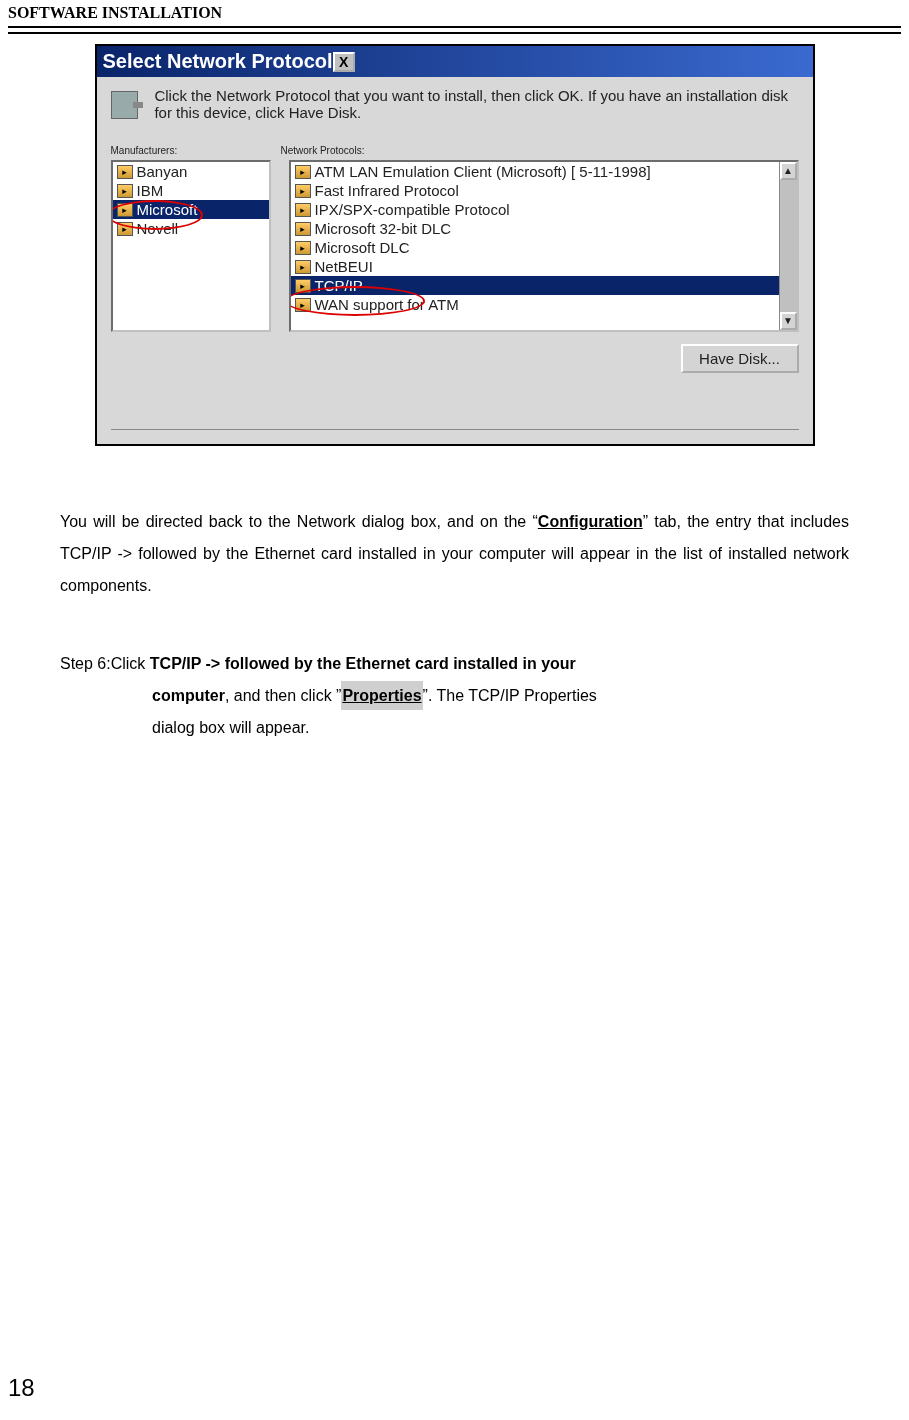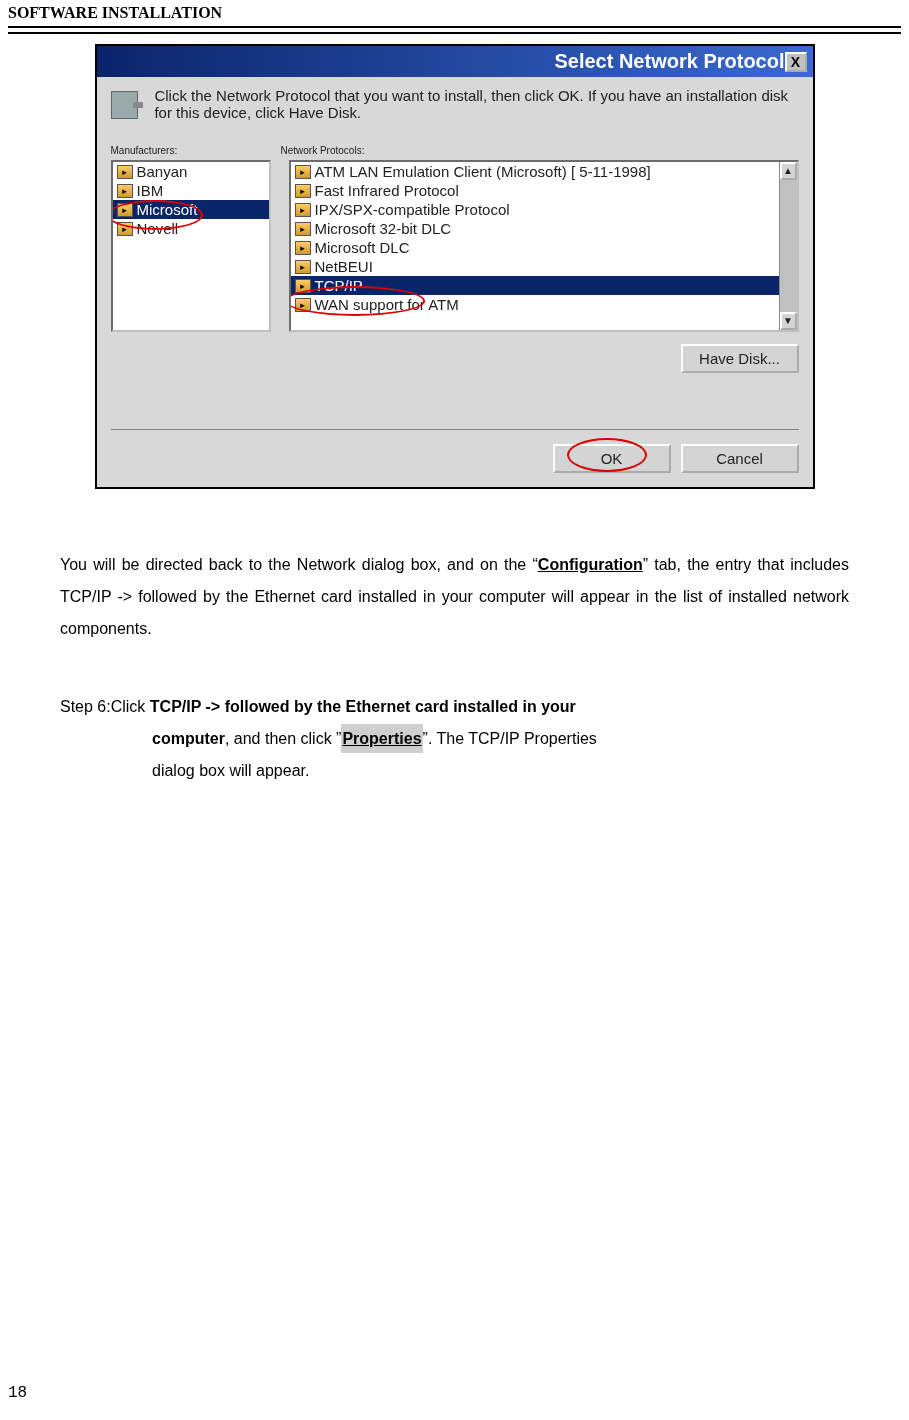--- a/index.html
+++ b/index.html
@@ -29,21 +29,21 @@
       border: 2px solid #000;
       position: relative;
     }
     .titlebar {
       background: linear-gradient(to right, #0a246a, #3a6ad0);
       color: #fff;
       font-weight: bold;
       font-size: 20px;
       padding: 4px 6px;
       display: flex;
-      justify-content: flex-end;
+      justify-content: flex-start;
       align-items: center;
     }
     .titlebar .close-box {
       background: #c0c0c0;
       color: #000;
       width: 22px;
       height: 20px;
       border: 2px outset #fff;
       display: flex;
       align-items: center;
@@ -191,22 +191,22 @@
       display: block;
     }
     .step-rest {
       display: block;
       padding-left: 92px;
     }
     .page-num {
       position: absolute;
       bottom: 18px;
       left: 8px;
-      font-family: Liberation Mono, monospace;
-      font-size: 16px;
+      font-family: Liberation Sans, sans-serif;
+      font-size: 24px;
     }
   </style>
 </head>
 <body>
 
 <div class="page-header">SOFTWARE INSTALLATION</div>
 <hr class="hr1">
 <hr class="hr2">
 
 <div class="dialog-wrap">
@@ -280,25 +280,20 @@
           <div class="scrollbar">
             <div class="scroll-btn">▲</div>
             <div class="scroll-btn">▼</div>
           </div>
           <div class="circle c2"></div>
         </div>
       </div>
       <div class="button-row first">
         <div class="win-button">Have Disk...</div>
       </div>
-      <div class="button-row second">
-        <div class="win-button">OK</div>
-        <div class="win-button">Cancel</div>
-        <div class="circle c3"></div>
-      </div>
     </div>
   </div>
 </div>
 
 <div class="body-text">
   <p>
     <span>You will be directed back to the Network dialog box, and on the “</span><span class="underline-bold">Configuration</span><span>” tab, the entry that includes TCP/IP -&gt; followed by the Ethernet card installed in your computer will appear in the list of installed network components.</span>
   </p>
 
   <div class="step-block">

